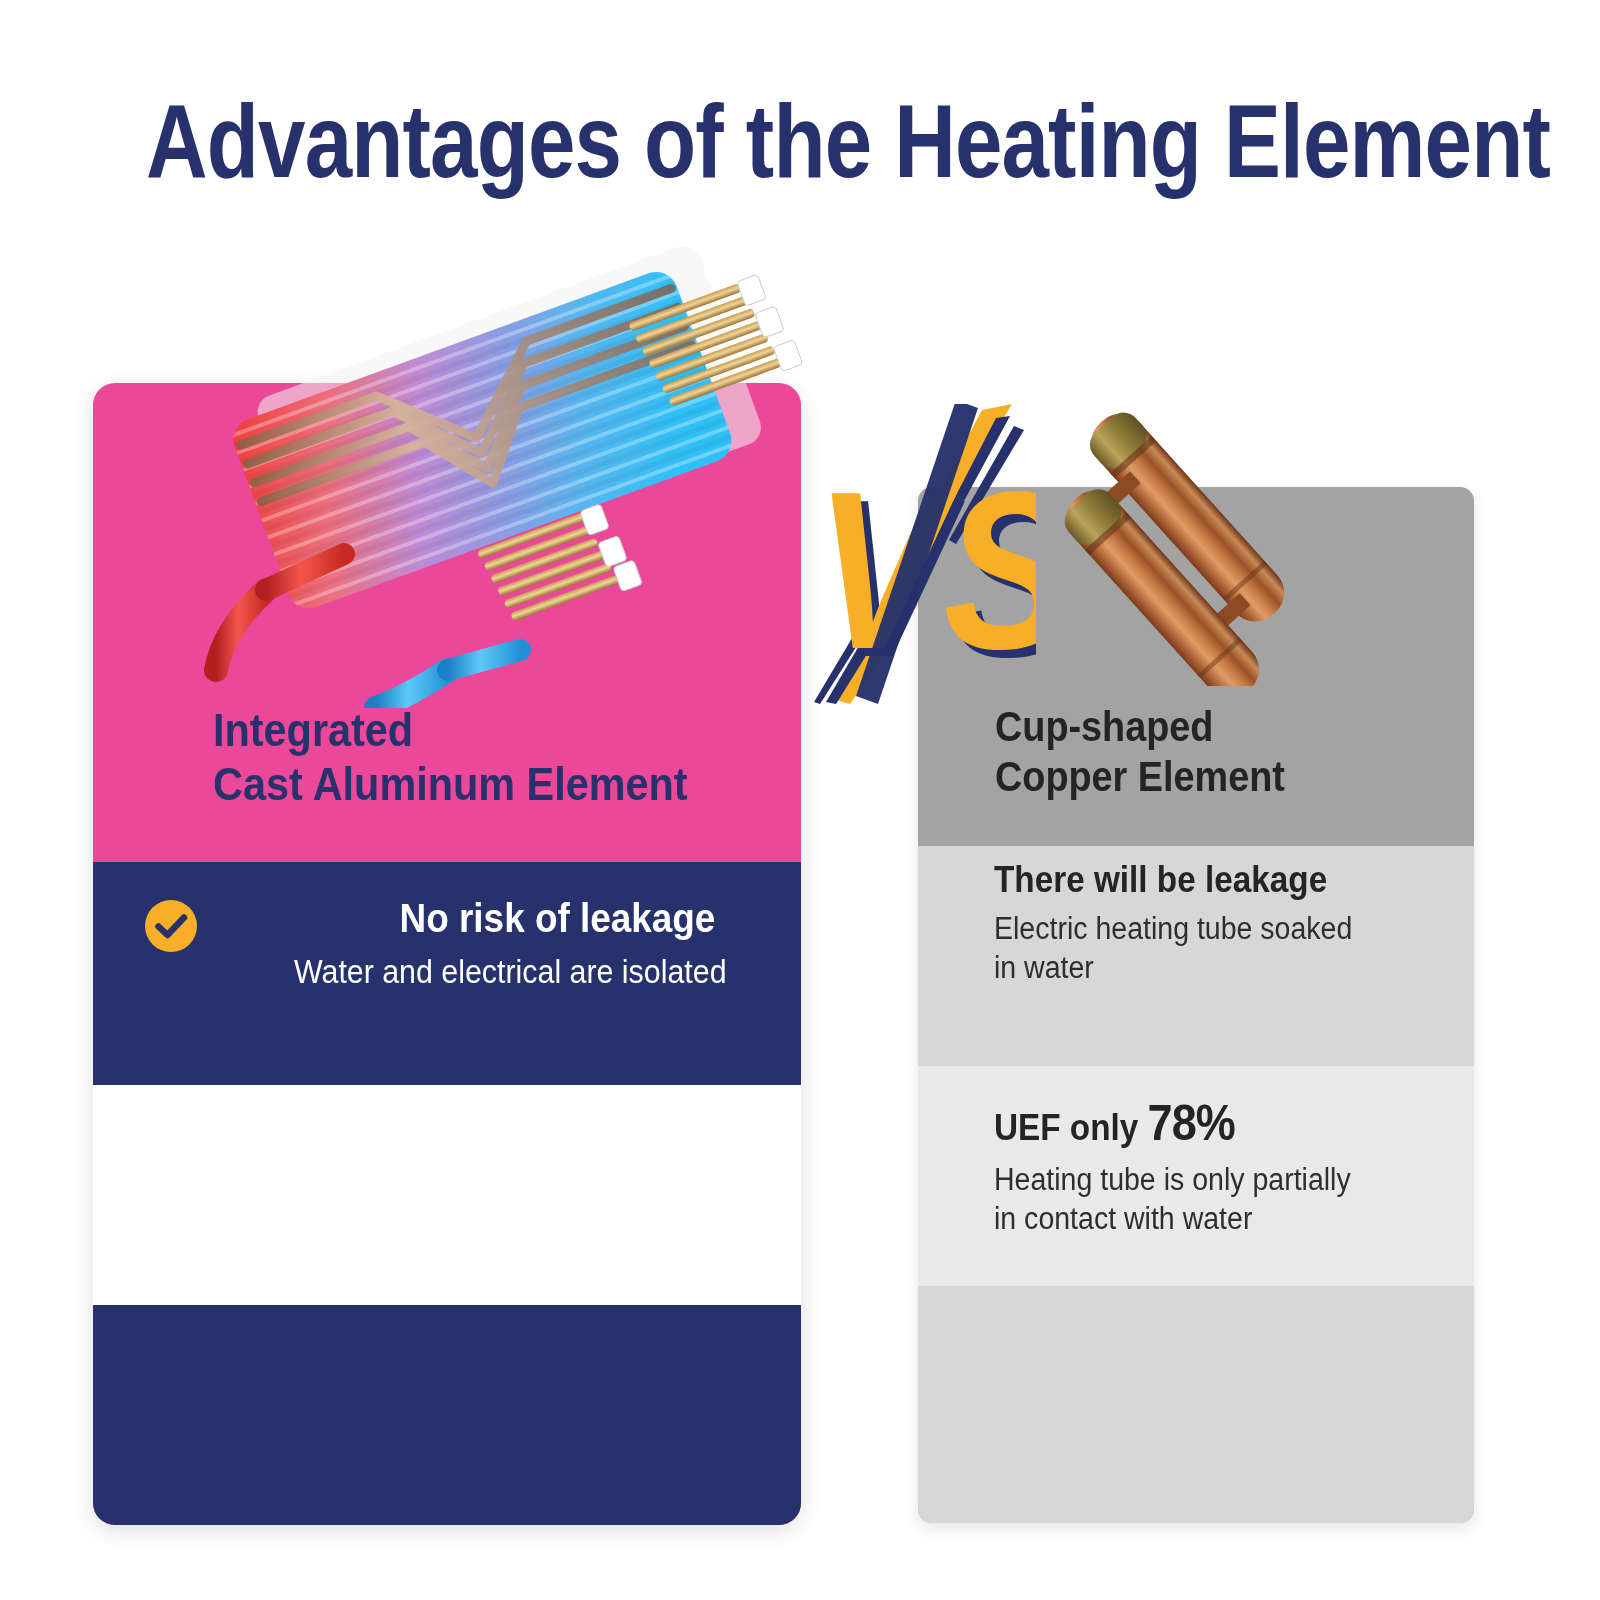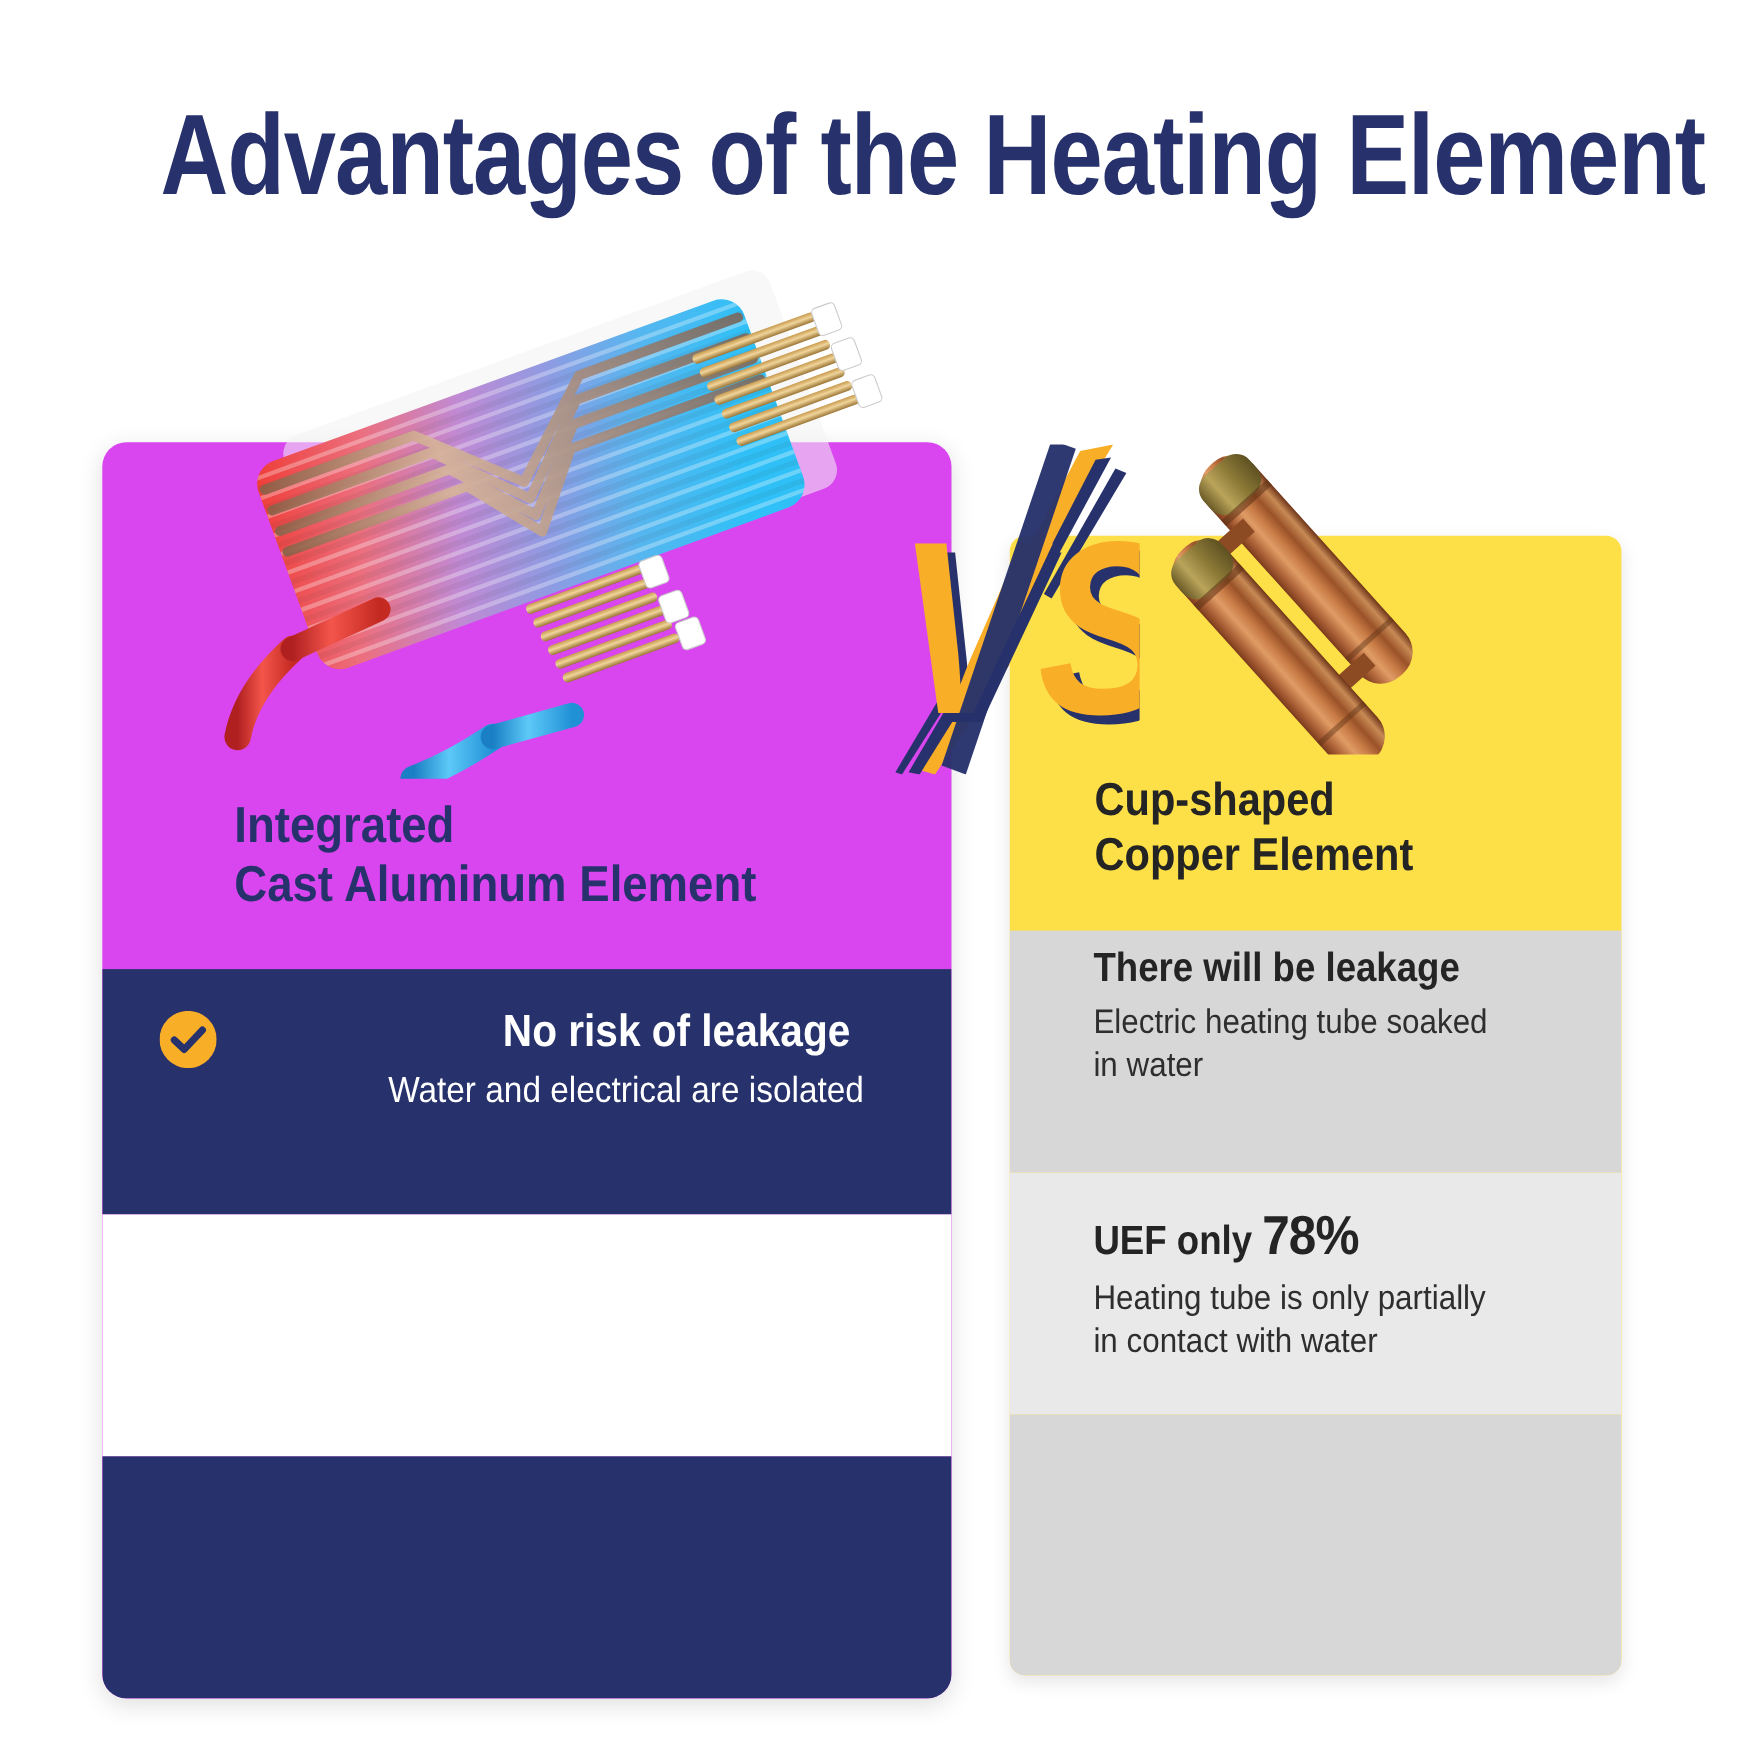--- a/index.html
+++ b/index.html
@@ -41,31 +41,31 @@
   .card {
     position: absolute;
     overflow: hidden;
   }
 
   #card-right {
     left: 918px;
     top: 487px;
     width: 556px;
     height: 1036px;
-    background: #fde047;
+    background: #a3a3a3;
     border-radius: 14px;
     box-shadow: 0 6px 16px rgba(0,0,0,0.10);
   }
 
   #card-left {
     left: 93px;
-    top: 402px;
-    width: 772px;
+    top: 383px;
+    width: 708px;
     height: 1142px;
-    background: #d946ef;
+    background: #ec4899;
     border-radius: 22px;
     box-shadow: 0 6px 22px rgba(0,0,0,0.13);
   }
 
   
   .card-heading {
     position: absolute;
     font-weight: 700;
     line-height: 1.18;
     transform: scaleX(0.9);

